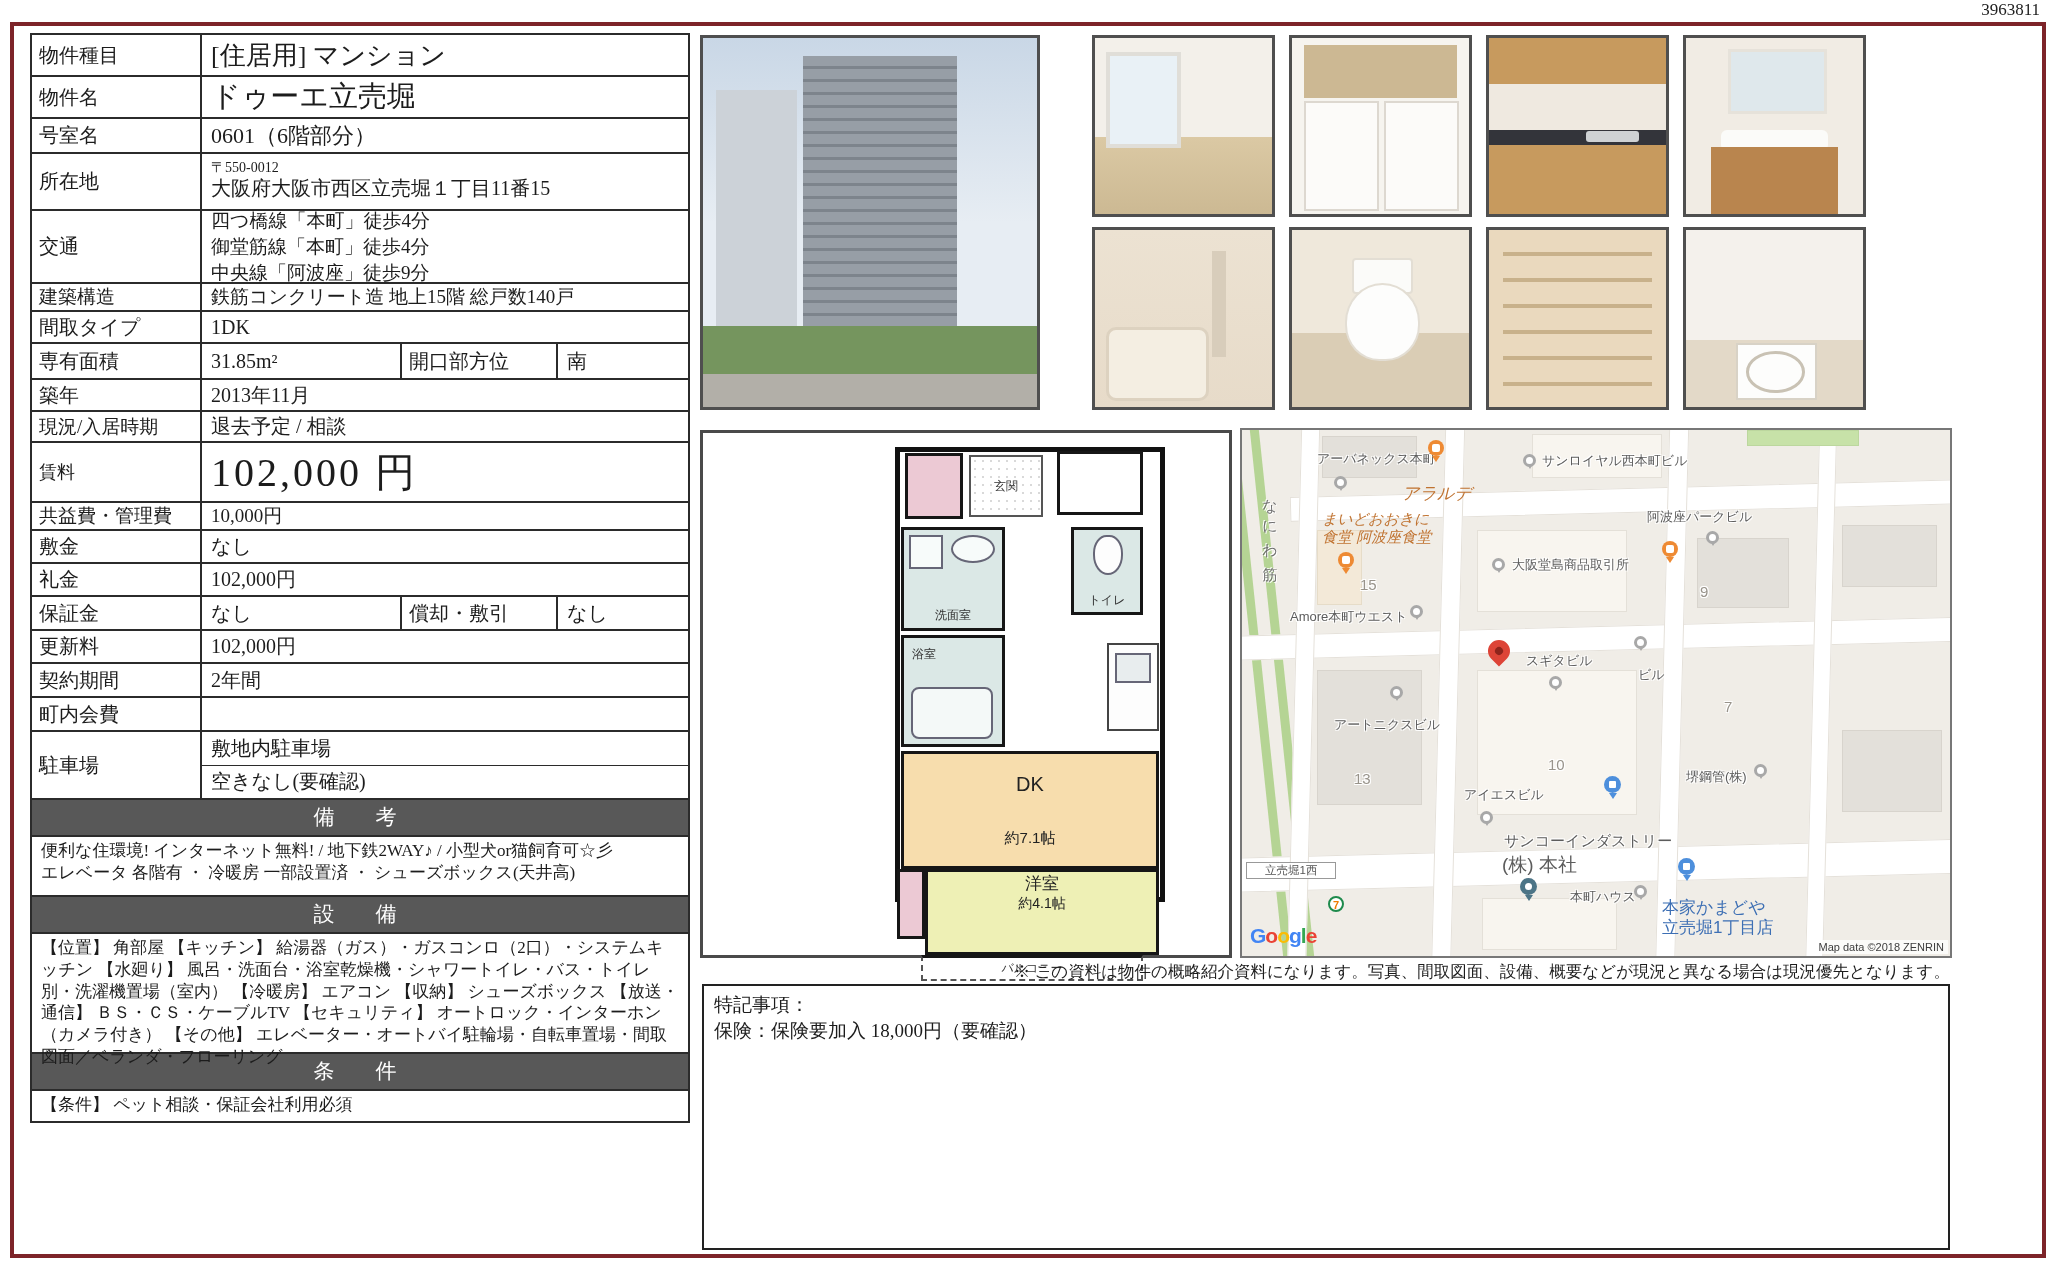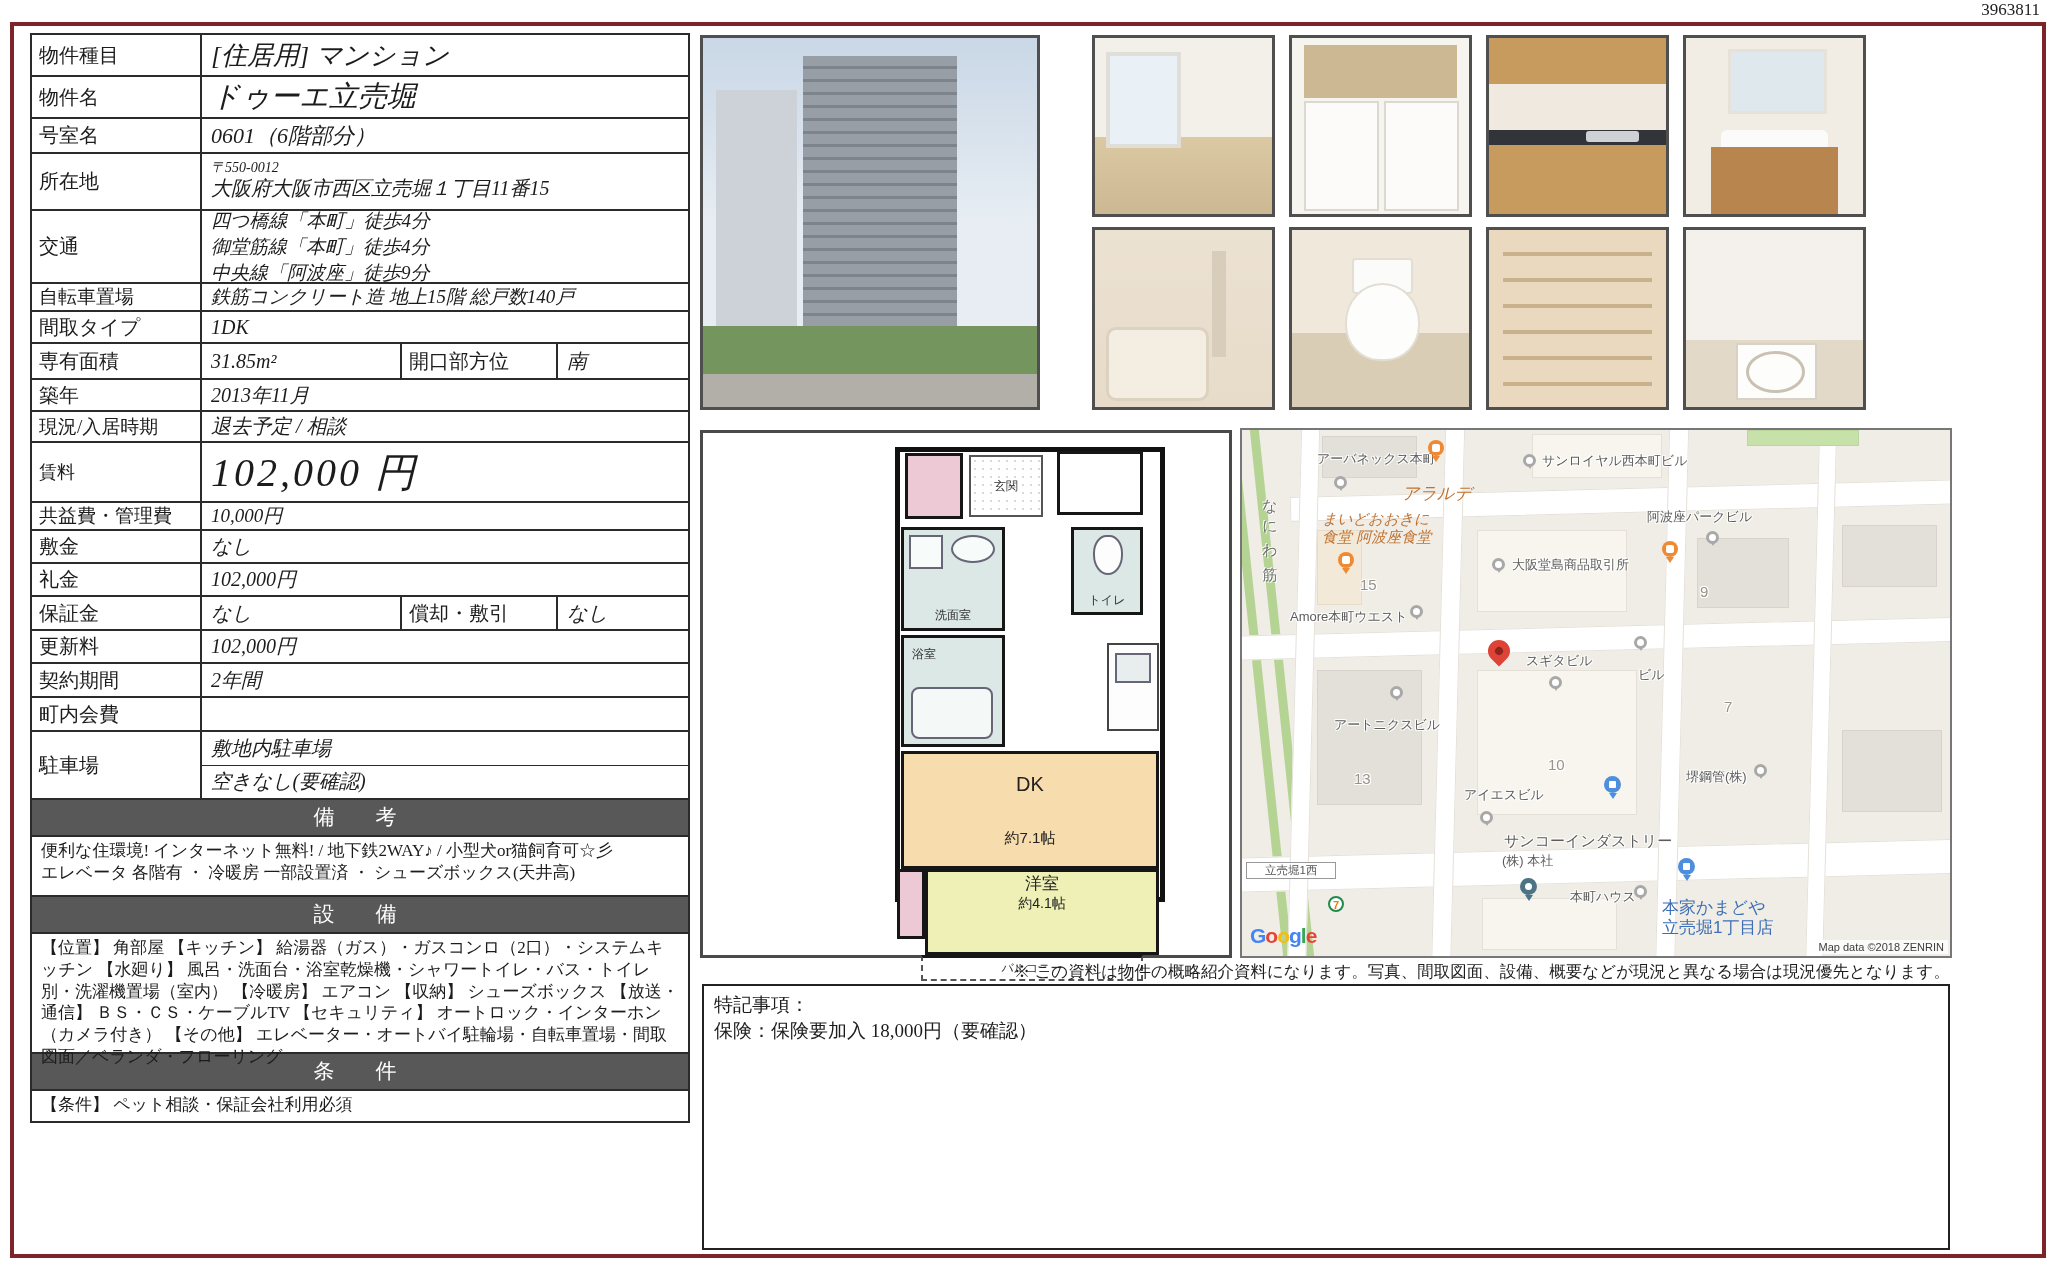--- a/index.html
+++ b/index.html
@@ -9,21 +9,21 @@
   .frame{position:absolute;left:10px;top:22px;width:2028px;height:1228px;
          border:4px solid #7d2429;}
   .docnum{position:absolute;top:0px;right:16px;font-size:17px;color:#222;}
   
   .tbl{position:absolute;left:30px;top:33px;width:660px;border:2.5px solid #2b2b2b;
        background:#fff;box-sizing:border-box;}
   .trow{display:flex;border-bottom:2px solid #2b2b2b;align-items:stretch;box-sizing:border-box;}
   .tbl > .trow:last-child{border-bottom:none;}
   .tl{flex:0 0 170px;width:170px;border-right:2px solid #2b2b2b;padding:1px 7px;
       display:flex;align-items:center;font-size:20px;box-sizing:border-box;}
-  .tv{flex:1;padding:1px 9px;display:flex;align-items:center;font-size:20px;box-sizing:border-box;font-style:italic;}
+  .tv{flex:1;padding:1px 9px;display:flex;align-items:center;font-size:20px;box-sizing:border-box;}
   .tv.col{flex-direction:column;align-items:flex-start;justify-content:center;}
   .subdiv{border-right:2px solid #2b2b2b;}
   .sect{background:#585858;color:#fff;text-align:center;font-size:21px;
         letter-spacing:10px;padding:3px 0 4px 0;border-bottom:2px solid #2b2b2b;}
   .freetext{padding:3px 9px;font-size:17px;line-height:1.32;border-bottom:2px solid #2b2b2b;}
   .small{font-size:14px;line-height:1.05;}
   .big1{font-size:26px;}
   .big2{font-size:29px;}
   .big3{font-size:22px;}
   .rent{font-size:40px;letter-spacing:3px;}
@@ -174,21 +174,21 @@
   </div>
   <div class="trow" style="height:73px">
     <div class="tl">交通</div>
     <div class="tv col" style="font-size:19px">
       <span>四つ橋線「本町」徒歩4分</span>
       <span>御堂筋線「本町」徒歩4分</span>
       <span>中央線「阿波座」徒歩9分</span>
     </div>
   </div>
   <div class="trow" style="height:28px">
-    <div class="tl" style="font-size:19px">自転車置場</div>
+    <div class="tl" style="font-size:19px">建築構造</div>
     <div class="tv" style="font-size:19px">鉄筋コンクリート造 地上15階 総戸数140戸</div>
   </div>
   <div class="trow" style="height:32px">
     <div class="tl">間取タイプ</div>
     <div class="tv">1DK</div>
   </div>
   <div class="trow" style="height:36px">
     <div class="tl">専有面積</div>
     <div class="tv subdiv" style="flex:0 0 200px">31.85m²</div>
     <div class="tl" style="flex:0 0 156px;width:156px">開口部方位</div>
@@ -393,21 +393,21 @@
   <div class="mlbl" style="left:92px;top:286px">アートニクスビル</div>
   <div class="mnum" style="left:112px;top:340px">13</div>
   <div class="mnum" style="left:306px;top:326px">10</div>
   <div class="mlbl" style="left:444px;top:338px">堺鋼管(株)</div>
   <div class="pin-dot" style="left:512px;top:334px"></div>
   <div class="poiblue" style="left:362px;top:346px"></div>
   <div class="mlbl" style="left:222px;top:356px">アイエスビル</div>
   <div class="pin-dot" style="left:238px;top:381px"></div>
 
   <div class="mlbl" style="left:262px;top:402px;font-size:15px">サンコーインダストリー</div>
-  <div class="mlbl" style="left:260px;top:422px;font-size:13px">(株) 本社</div>
+  <div class="mlbl" style="left:260px;top:422px;font-size:19px">(株) 本社</div>
   <div class="boxlbl" style="left:4px;top:432px">立売堀1西</div>
   <div class="poiteal" style="left:278px;top:448px"></div>
   <div class="mlbl" style="left:328px;top:458px">本町ハウス</div>
   <div class="pin-dot" style="left:392px;top:455px"></div>
   <div class="poiblue" style="left:436px;top:428px"></div>
   <div class="mblue" style="left:420px;top:466px;font-size:17px">本家かまどや</div>
   <div class="mblue" style="left:420px;top:486px;font-size:17px">立売堀1丁目店</div>
   <div class="sevenpin" style="left:86px;top:466px">7</div>
 
   <div class="glogo" style="left:8px;top:494px">

